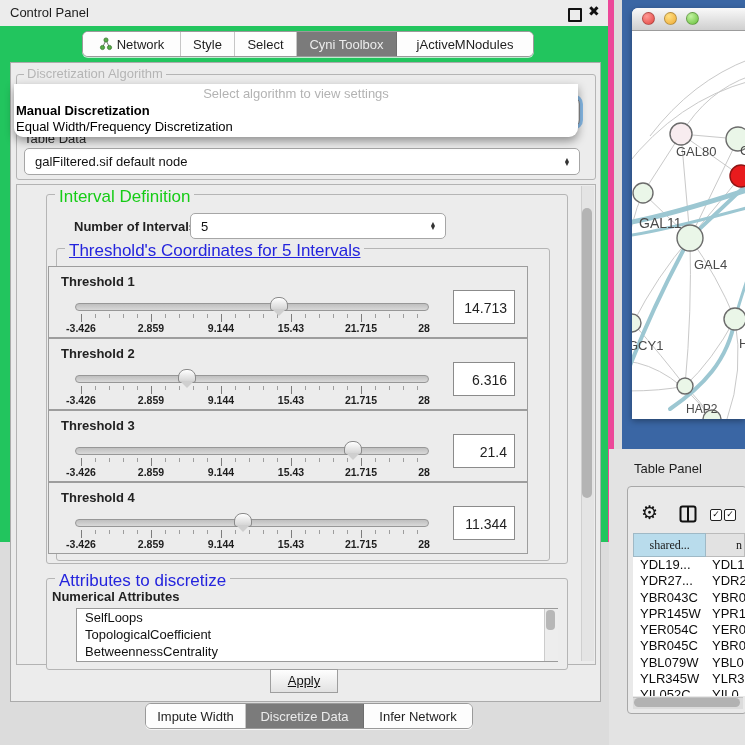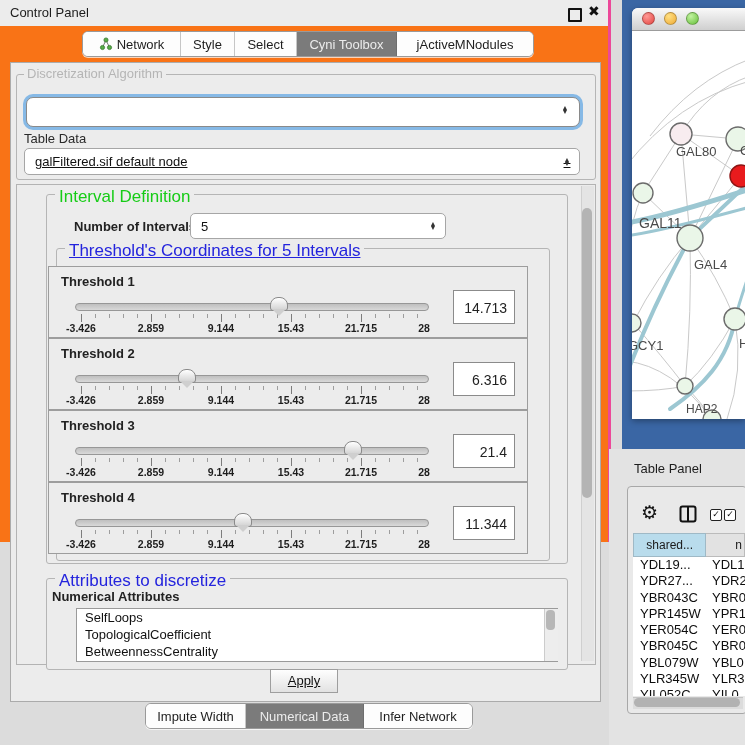--- a/index.html
+++ b/index.html
@@ -2,21 +2,21 @@
 <html><head>
 <meta charset="utf-8">
 <style>
   html,body{margin:0;padding:0;}
   body{width:745px;height:745px;overflow:hidden;background:#dcdcdc;
        font-family:"Liberation Sans","DejaVu Sans",sans-serif;color:#222;}
   #app{position:absolute;left:0;top:0;width:745px;height:745px;}
   .abs{position:absolute;}
 
   
-  #left-panel{left:0;top:0;width:608px;height:542px;background:#f97316;border-right:3px solid #ec4899;}
+  #left-panel{left:0;top:0;width:608px;height:542px;background:#22c55e;border-right:6px solid #ec4899;}
   #cp-titlebar{left:0;top:0;width:608px;height:26px;background:#ececec;}
   #cp-title{left:10px;top:5px;font-size:13px;color:#1c1c1c;}
   #float-icon{left:568px;top:8px;width:10px;height:10px;border:2px solid #111;border-radius:1px;}
   #close-icon{left:588px;top:3px;font-size:14px;font-weight:bold;color:#111;}
 
   .segbar{display:flex;height:24px;border:1px solid #9a9a9a;border-radius:6px;background:#fff;
           overflow:hidden;box-shadow:0 1px 0 rgba(255,255,255,.7);}
   .seg{display:flex;align-items:center;justify-content:center;font-size:13px;color:#1d1d1d;
        border-right:1px solid #c6c6c6;box-sizing:border-box;gap:4px;background:#fdfdfd;}
   .seg:last-child{border-right:none;}
@@ -36,21 +36,21 @@
   #popup-hint{left:0;top:2px;width:564px;text-align:center;font-size:13px;color:#b3b3b3;}
   #popup-opt1{left:2px;top:19px;font-size:13px;font-weight:bold;color:#000;}
   #popup-opt2{left:2px;top:35px;font-size:13px;color:#000;}
 
   #tabledata-label{left:24px;top:131px;font-size:13px;color:#2a2a2a;z-index:3;}
   .combo{background:#fff;border:1px solid #a6a6a6;border-radius:5px;box-sizing:border-box;
          display:flex;align-items:center;font-size:13px;color:#111;}
   .combo .txt{padding-left:10px;flex:1;}
   .arrows{width:16px;display:flex;flex-direction:column;align-items:center;line-height:4px;
           font-size:7px;color:#333;margin-right:4px;}
-  #tabledata-combo{left:24px;top:148px;width:556px;height:27px;z-index:3;text-decoration:underline;}
+  #tabledata-combo{left:24px;top:148px;width:556px;height:27px;z-index:3;}
 
   #scroll-panel{left:16px;top:184px;width:578px;height:479px;border:1px solid #b3b3b3;background:#ececec;overflow:hidden;}
   #vscroll{left:581px;top:186px;width:12px;height:475px;background:#e4e4e4;border-left:1px solid #cfcfcf;}
   #vscroll-thumb{left:582px;top:208px;width:10px;height:290px;background:#b4b4b4;border-radius:5px;}
 
   #interval-group{left:46px;top:194px;width:520px;height:368px;}
   #interval-title{color:#16cc16;}
   #noi-label{left:74px;top:219px;font-size:13px;font-weight:bold;}
   #noi-spinner{left:190px;top:213px;width:256px;height:26px;z-index:1;}
 
@@ -103,21 +103,21 @@
   #tp-strip{left:609px;top:449px;width:136px;height:296px;background:#e3e3e3;}
   #tp-title{left:634px;top:461px;font-size:13px;color:#1d1d1d;}
   #table-box{left:627px;top:486px;width:118px;height:226px;border:1px solid #a8a8a8;border-radius:4px;
              background:#e9e9e9;overflow:hidden;}
   #gear-icon{left:641px;top:501px;font-size:19px;color:#111;}
   #split-icon{left:679px;top:505px;}
   .cb-icon{position:absolute;top:509px;width:10px;height:10px;border:1.5px solid #222;border-radius:2px;
            font-size:9px;line-height:9px;text-align:center;color:#111;background:#fff;}
   #cb1{left:710px;} #cb2{left:724px;}
   #tbl-header{left:633px;top:533px;width:112px;height:24px;display:flex;}
-  .hcell{box-sizing:border-box;border:1px solid #9fb9c6;font-size:12px;display:flex;align-items:center;justify-content:center;color:#1a1a1a;}
+  .hcell{box-sizing:border-box;border:1px solid #9fb9c6;font-size:12px;display:flex;align-items:center;justify-content:center;color:#1a1a1a;font-family:Liberation Serif, serif;}
   #hc1{width:76px;background:#b9dcec;}
   #hc2{width:40px;background:#e2e2e2;border-color:#bbb;border-left:none;justify-content:flex-end;padding-right:2px;}
   #tbl-rows{left:633px;top:557px;width:112px;height:139px;background:#fff;overflow:hidden;}
   .trow{height:16.3px;display:flex;font-size:13px;color:#0d0d0d;}
   .tc1{width:79px;padding-left:7px;box-sizing:border-box;}
   .tc2{width:33px;overflow:hidden;white-space:nowrap;}
   #hscroll{left:633px;top:697px;width:110px;height:11px;background:#dcdcdc;border-top:1px solid #c4c4c4;}
   #hscroll-thumb{left:634px;top:698px;width:106px;height:9px;background:#b2b2b2;border-radius:5px;}
 </style>
 </head>
@@ -162,20 +162,25 @@
 
     <div class="abs groupbox" id="algo-group"></div>
     <div class="abs" id="algo-label">Discretization Algorithm</div>
     <div class="abs" id="algo-combo">
       <div class="arrows abs" style="right:2px;top:8px">
           <span>▲</span>
           <span>▼</span>
         </div>
     </div>
 
+    <div class="abs" id="algo-popup">
+      <div class="abs" id="popup-hint">Select algorithm to view settings</div>
+      <div class="abs" id="popup-opt1">Manual Discretization</div>
+      <div class="abs" id="popup-opt2">Equal Width/Frequency Discretization</div>
+    </div>
 
     <div class="abs" id="tabledata-label">Table Data</div>
     <div class="abs combo" id="tabledata-combo">
       <span class="txt">galFiltered.sif default node</span>
       <span class="arrows">
           <span>▲</span>
           <span>▼</span>
         </span>
     </div>
 
@@ -271,21 +276,21 @@
     <div class="abs" id="attr-scroll"></div>
     <div class="abs" id="attr-thumb"></div>
 
     <div class="abs" id="apply-btn">Apply</div>
 
     <div class="abs segbar" id="bottom-tabs">
       <div class="seg" style="width:100px">
         <span>Impute Width</span>
       </div>
       <div class="seg sel" style="width:118px">
-        <span>Numerical Data</span>
+        <span>Discretize Data</span>
       </div>
       <div class="seg" style="width:108px">
         <span>Infer Network</span>
       </div>
     </div>
   </div>
 
   <div class="abs" id="net-frame"></div>
   <div class="abs" id="net-window"></div>
   <div class="abs" id="net-titlebar"></div>

